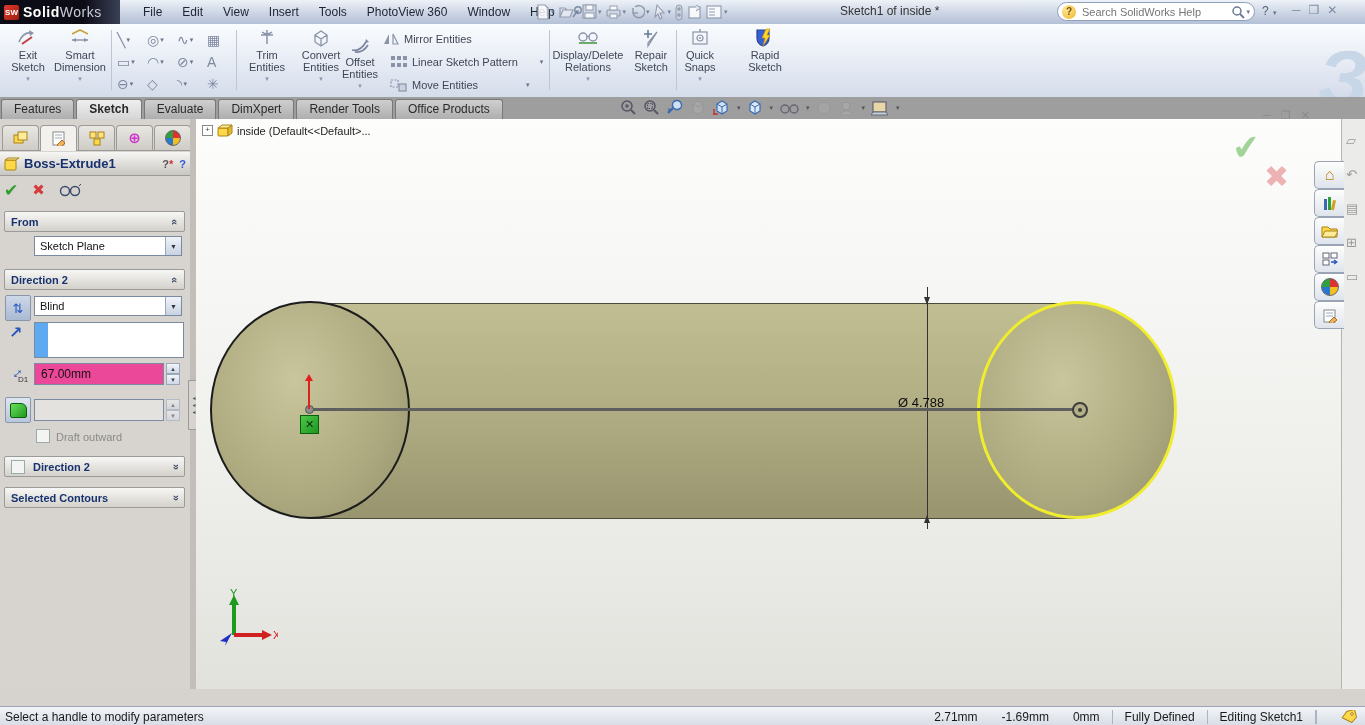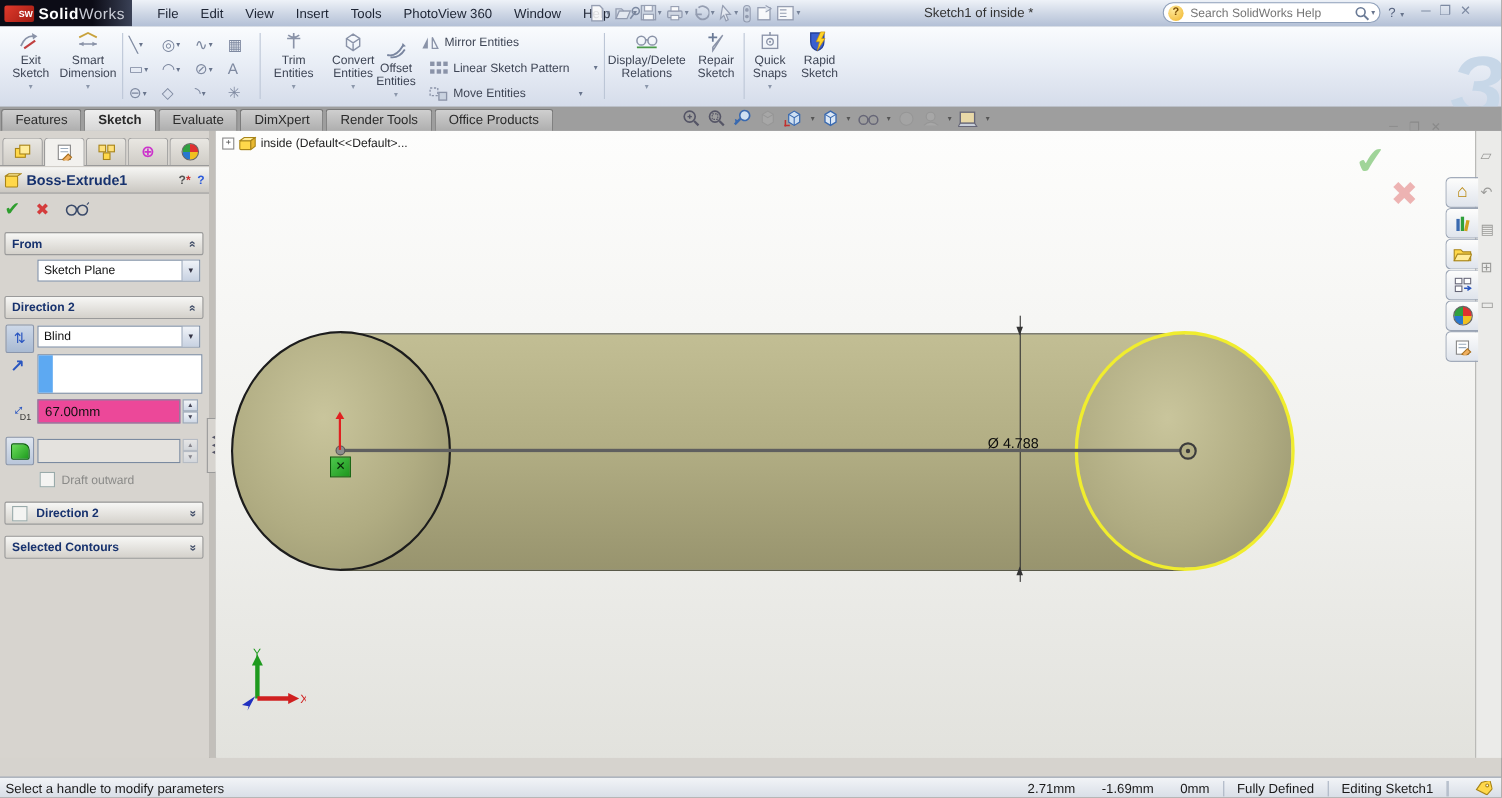--- a/index.html
+++ b/index.html
@@ -8,21 +8,21 @@
        background:#d6d3ce;}
   .abs{position:absolute;}
   
   #titlebar{position:absolute;left:0;top:0;width:1365px;height:24px;
     background:linear-gradient(180deg,#eef2f8 0%,#ccd5e4 55%,#b3c0d6 100%);
     border-bottom:1px solid #8fa0ba;}
   .brand{position:absolute;left:0;top:0;width:120px;height:24px;
     background:linear-gradient(90deg,#0c0c16 70%,#3a4156 100%);
     display:flex;align-items:center;padding-left:4px;box-sizing:border-box;}
   .swcube{display:inline-block;width:15px;height:15px;background:linear-gradient(135deg,#e03a2c,#a01c12);
-    color:#fff;font-size:8px;font-weight:bold;text-align:center;line-height:15px;border-radius:2px;margin-right:4px;padding-left:12px;}
+    color:#fff;font-size:8px;font-weight:bold;text-align:center;line-height:15px;border-radius:2px;margin-right:4px;}
   .brandtext{color:#fff;font-size:14px;letter-spacing:0.5px;}
   .brandtext .works{color:#c9ccd6;font-weight:normal;}
   .menus{position:absolute;left:134px;top:0;height:24px;display:flex;align-items:center;gap:2px;}
   .menu-item{padding:3px 9px;color:#1d2433;font-size:12px;cursor:default;border-radius:2px;}
   .qtoolbar{position:absolute;left:534px;top:1px;height:22px;display:flex;align-items:center;gap:1px;}
   .tb-btn{display:flex;align-items:center;height:20px;padding:0 1px;opacity:.85;} 
   .caret{font-size:7px;color:#68748c;margin-left:1px;}
   .doctitle{position:absolute;left:840px;top:4px;width:180px;color:#333;font-size:12px;}
   .search{position:absolute;left:1057px;top:2px;width:198px;height:19px;background:#fff;border:1px solid #8fa0ba;
     border-radius:10px;display:flex;align-items:center;padding:0 4px;box-sizing:border-box;}
@@ -383,21 +383,21 @@
           <svg width="18" height="20" viewBox="0 0 18 20">
             <rect x="2" y="4" width="14" height="12" fill="none" stroke="#8a93a8" stroke-width="1.2"></rect>
             <circle cx="9" cy="10" r="3" fill="none" stroke="#8a93a8" stroke-width="1.2"></circle>
             <circle cx="9" cy="10" r="1" fill="#8a93a8"></circle>
             <line x1="9" y1="1" x2="9" y2="4" stroke="#8a93a8" stroke-width="1.4"></line>
           </svg>
         </div>
       <div class="lb">Quick Snaps</div>
         <div class="cr">▾</div>
     </div>
-    <div class="rb-big" style="left:722px;width:46px;">
+    <div class="rb-big" style="left:742px;width:46px;">
       <div class="ic">
           <svg width="22" height="22" viewBox="0 0 22 22">
             <path d="M3 3 h12 v8 q0 6 -6 8 q-6 -2 -6 -8 z" fill="#3a5fd0" stroke="#23409a" stroke-width="1.2"></path>
             <path d="M12 2 l-4 9 h3 l-2 8 7 -11 h-3 l3 -6 z" fill="#ffd429" stroke="#c89000" stroke-width="0.6"></path>
           </svg>
         </div>
       <div class="lb">Rapid Sketch</div>
     </div>
     <div class="ds-mark">ЗS</div>
   </div>

